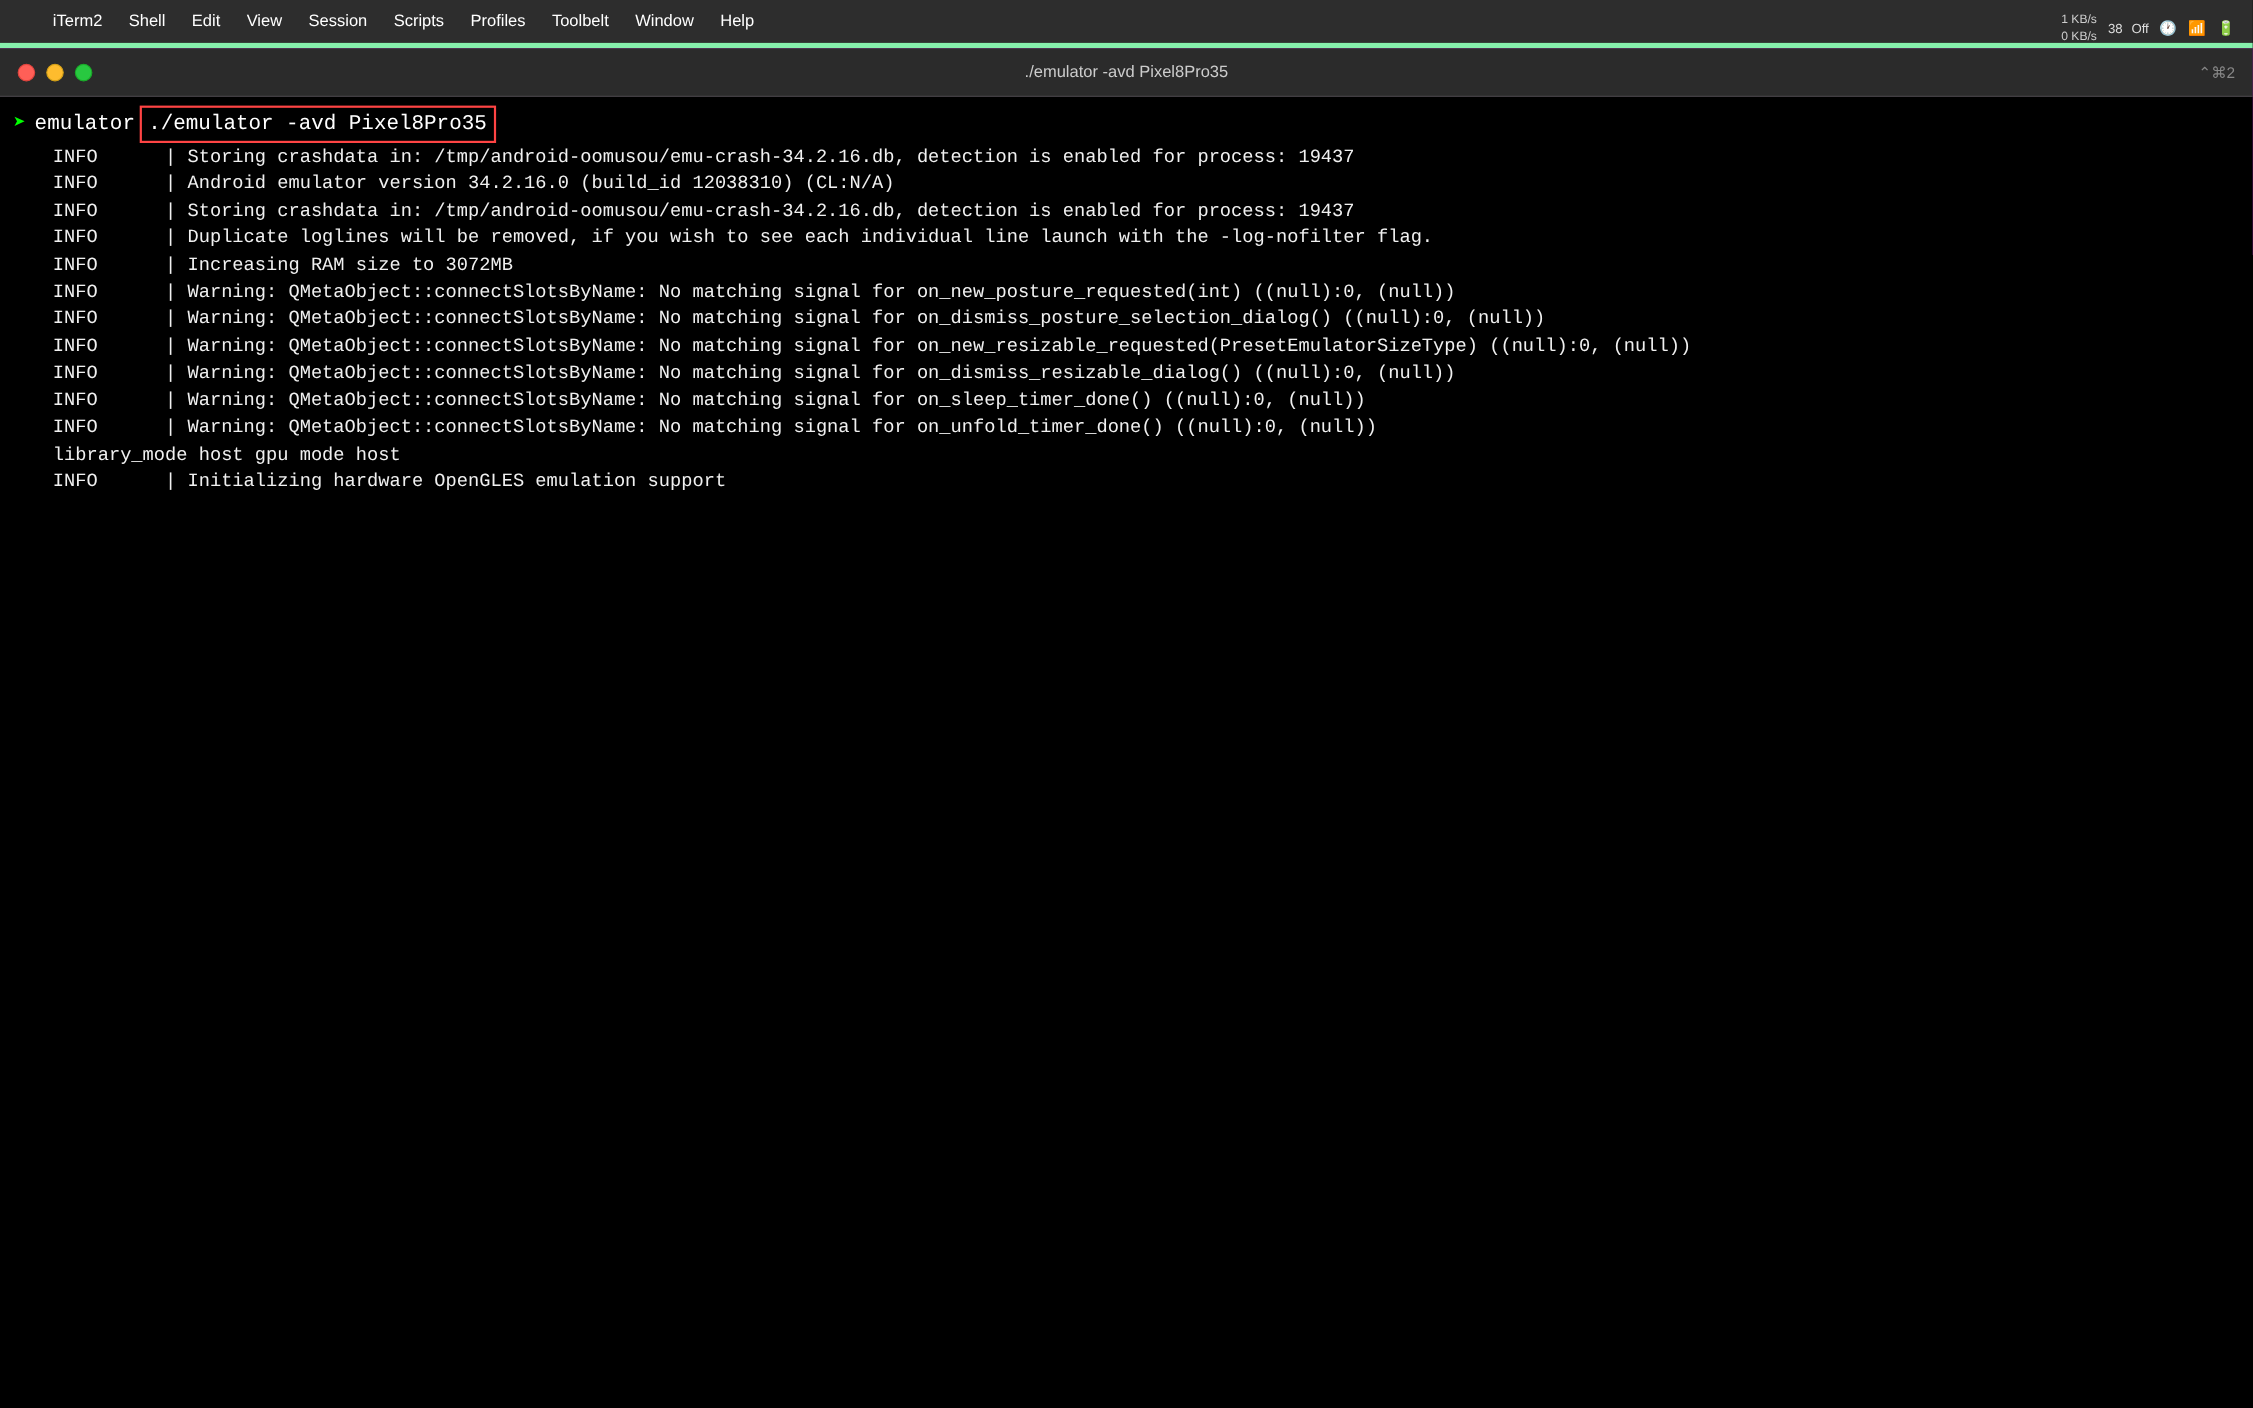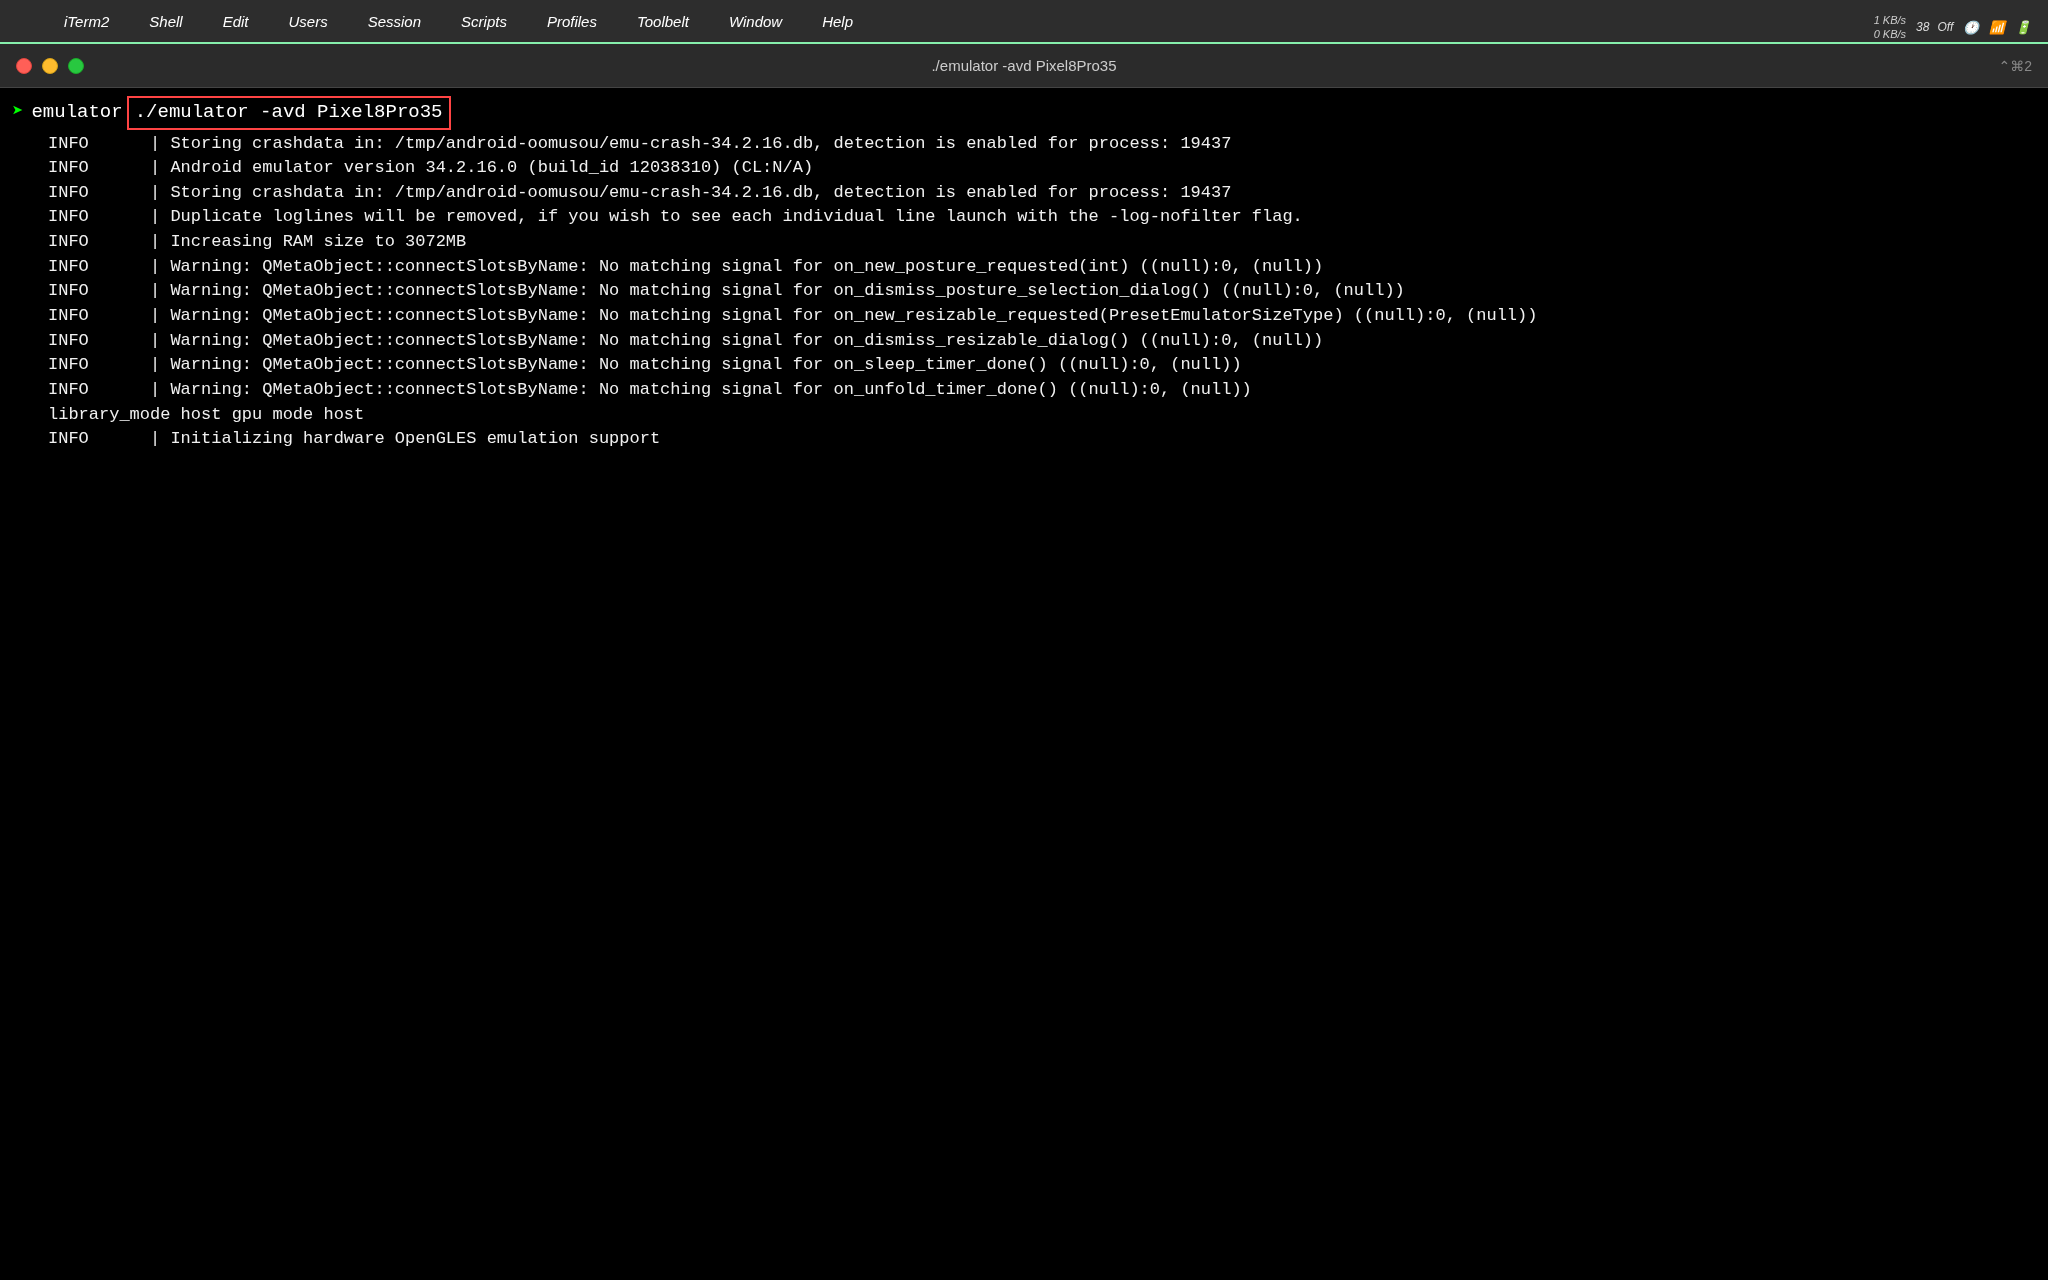--- a/index.html
+++ b/index.html
@@ -17,23 +17,22 @@
     }
 
     
     .menu-bar {
       width: 100%;
       height: 44px;
       background: #2d2d2d;
       display: flex;
       align-items: center;
       padding: 0 16px;
-      gap: 16px;
-      border-bottom: 2px solid #86efac;
-      font-style: italic;
+      gap: 0;
+      border-bottom: 5px solid #86efac;
     }
 
     .apple-logo {
       font-size: 18px;
       color: #fff;
       margin-right: 20px;
       cursor: default;
     }
 
     .menu-item {
@@ -185,21 +184,21 @@
   </style>
 </head>
 <body>
 
 <div class="menu-bar">
   <span class="apple-logo"></span>
 
   <div class="menu-item">iTerm2</div>
   <div class="menu-item">Shell</div>
   <div class="menu-item">Edit</div>
-  <div class="menu-item">Users</div>
+  <div class="menu-item">View</div>
   <div class="menu-item">Session</div>
   <div class="menu-item">Scripts</div>
   <div class="menu-item">Profiles</div>
   <div class="menu-item">Toolbelt</div>
   <div class="menu-item">Window</div>
   <div class="menu-item">Help</div>
 
   <div class="menu-bar-right">
     <div class="kb-stats">
       <div>1 KB/s</div>

